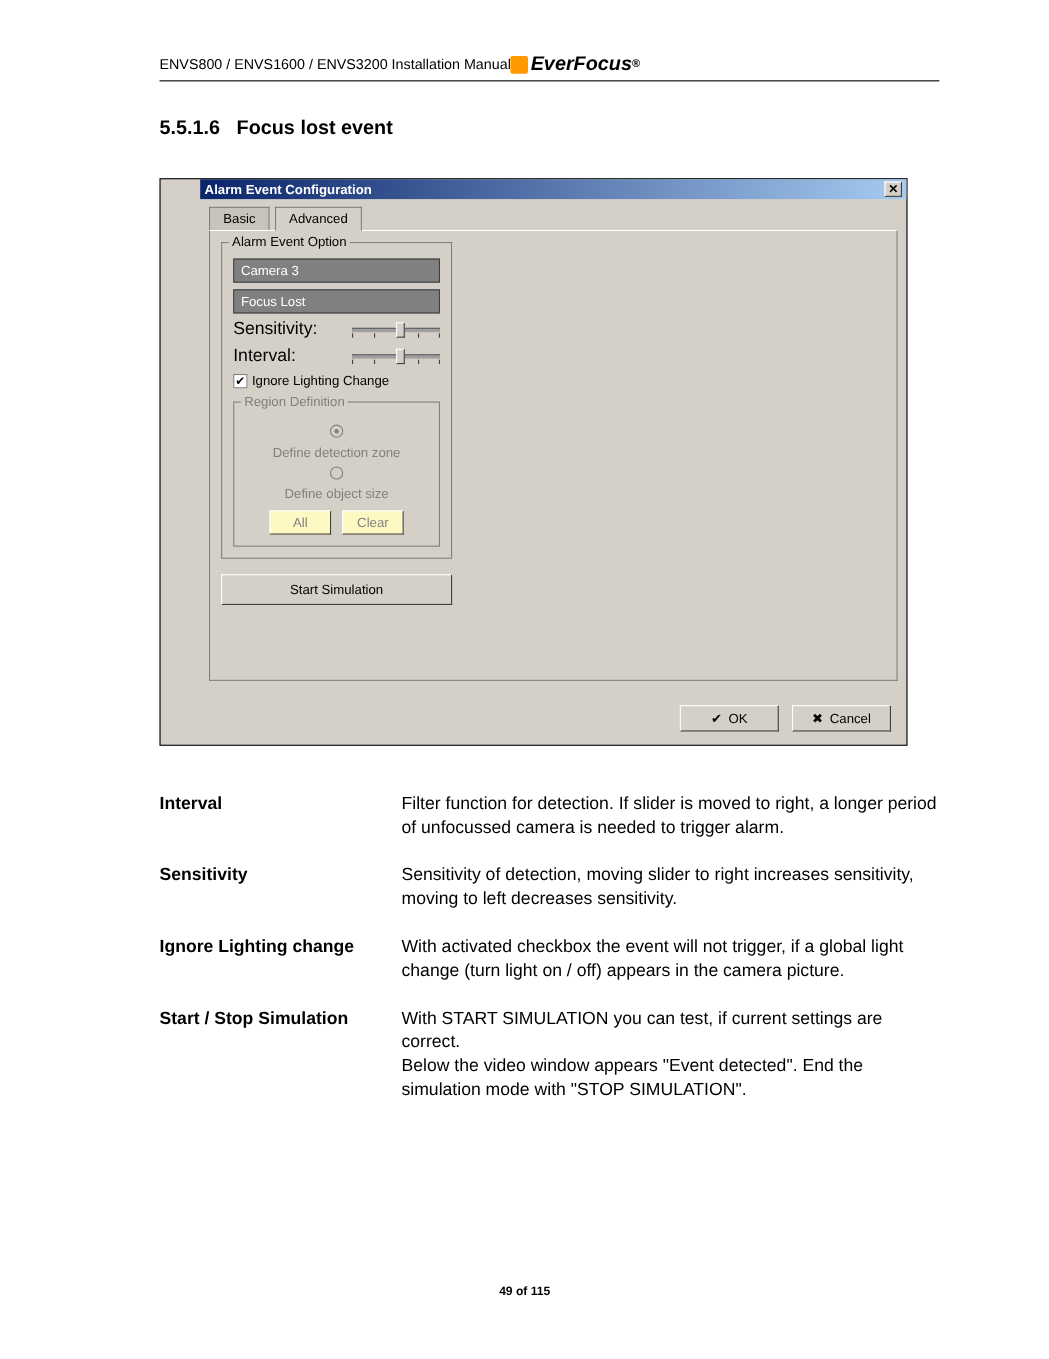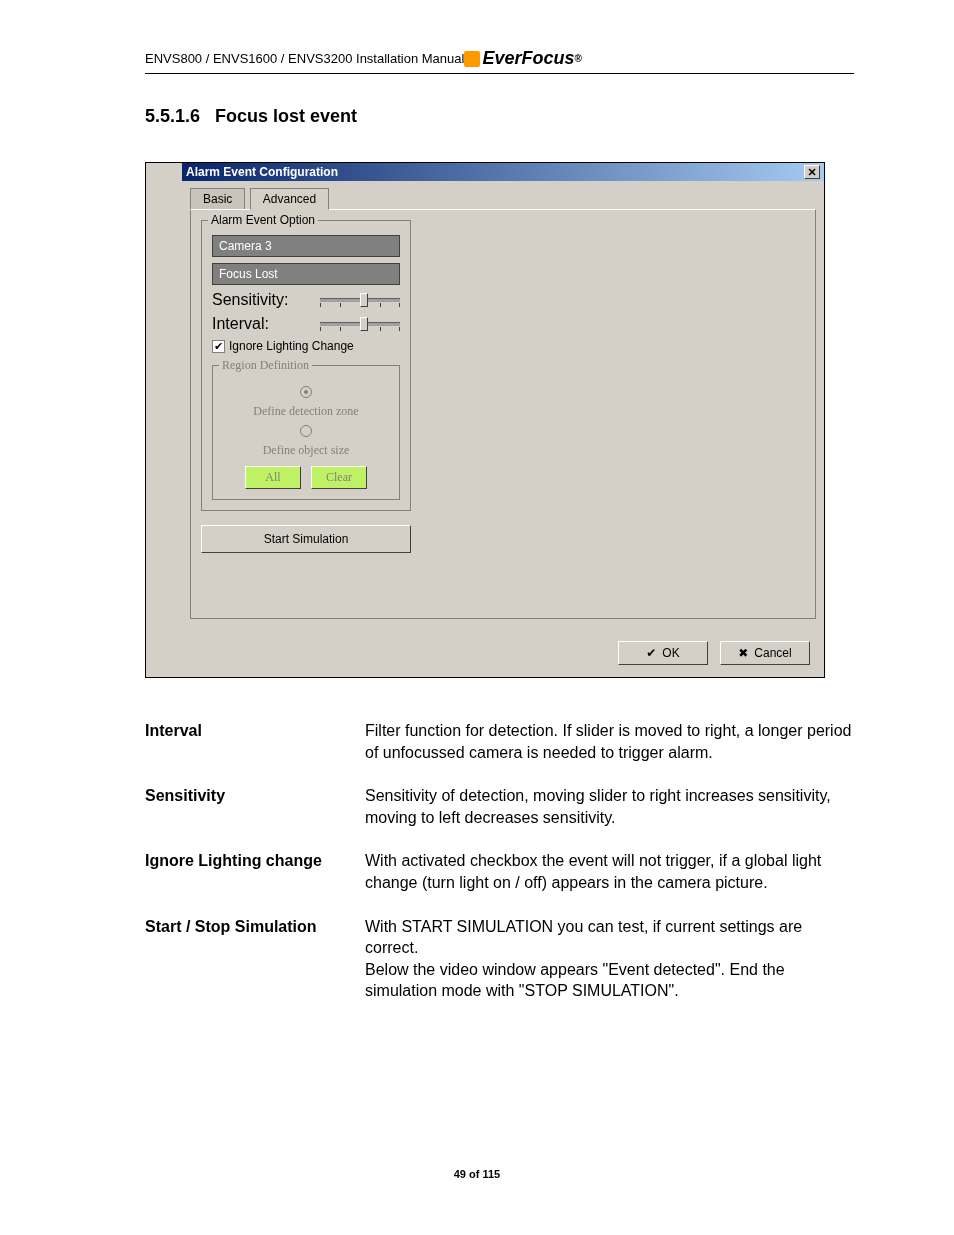--- a/index.html
+++ b/index.html
@@ -128,30 +128,30 @@
     border:1px solid #404040;
     border-top-color:#fff; border-left-color:#fff;
   }
   .chk-row { font-size:12px; display:flex; align-items:center; gap:4px; margin-top:6px;}
   .chk {
     width:13px; height:13px; background:#fff; border:1px solid #808080;
     display:inline-flex; align-items:center; justify-content:center;
     font-size:11px;
   }
 
-  .region-group { margin-top:12px; color:#808080; flex:0 0 auto;font-family:Liberation Serif, serif;}
+  .region-group { margin-top:12px; color:#808080; flex:0 0 auto;}
   .radio-row { display:flex; align-items:center; gap:6px; margin:6px 0; font-size:12px;flex-direction:column;}
   .radio {
     width:12px; height:12px; border-radius:50%; border:1px solid #808080;
     display:inline-flex; align-items:center; justify-content:center;
   }
   .radio-dot { width:4px; height:4px; border-radius:50%; background:#808080;}
   .btn {
     font-size:12px; padding:3px 0; text-align:center;
-    background:#bef264;
+    background:#fef9c3;
     border:1px solid #404040;
     border-top-color:#fff; border-left-color:#fff;
     width:56px;
     color:#808080;
     display:inline-block;
   }
   .btn-row { display:flex; gap:10px; justify-content:center; margin-top:8px;}
   .sim-btn {
     margin-top:14px;
     width:100%;

